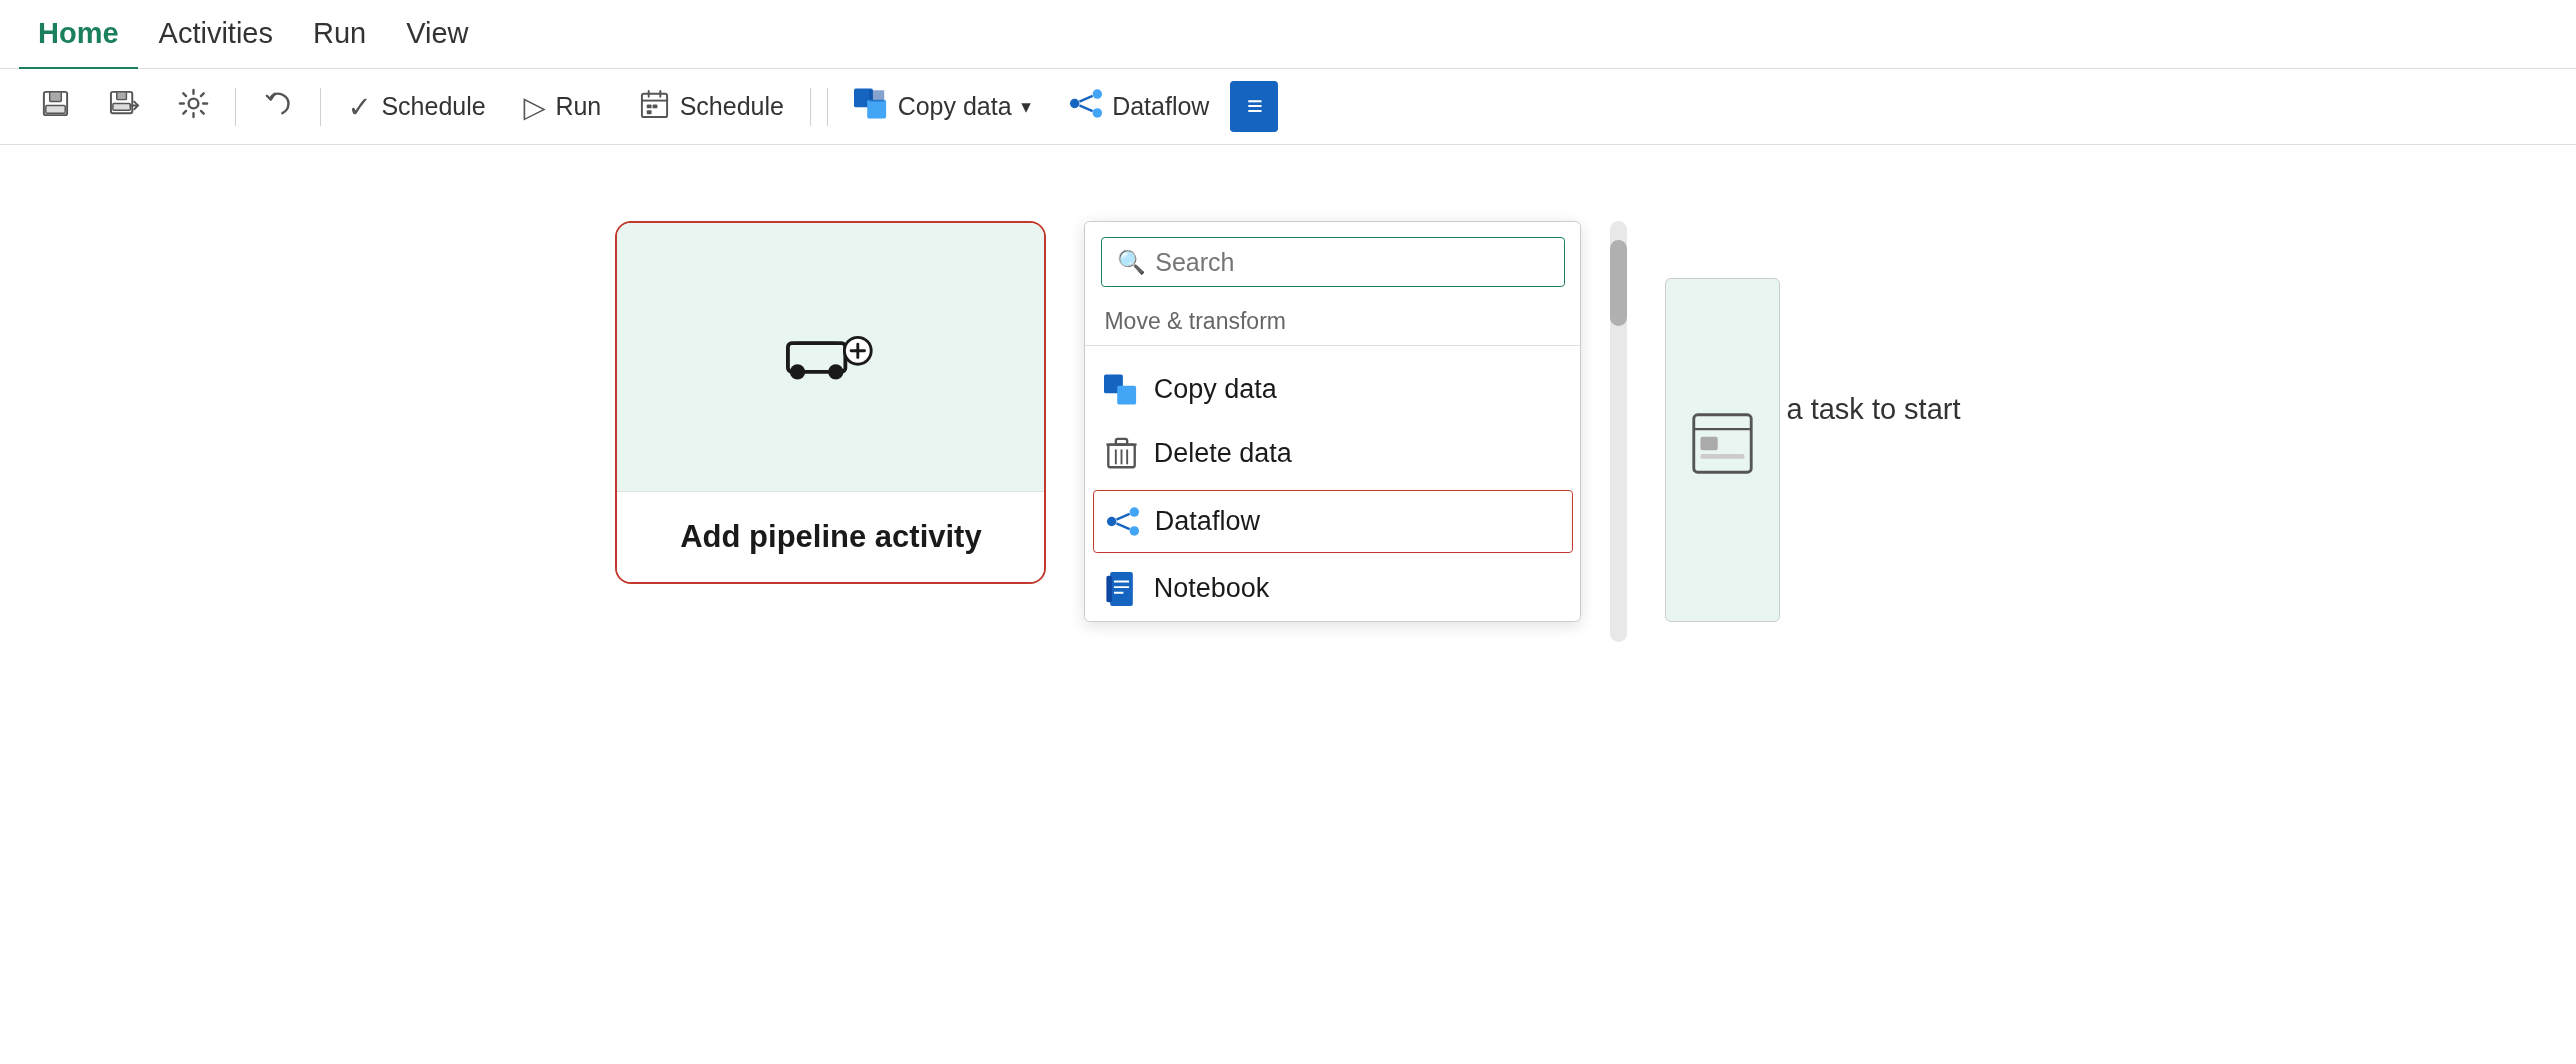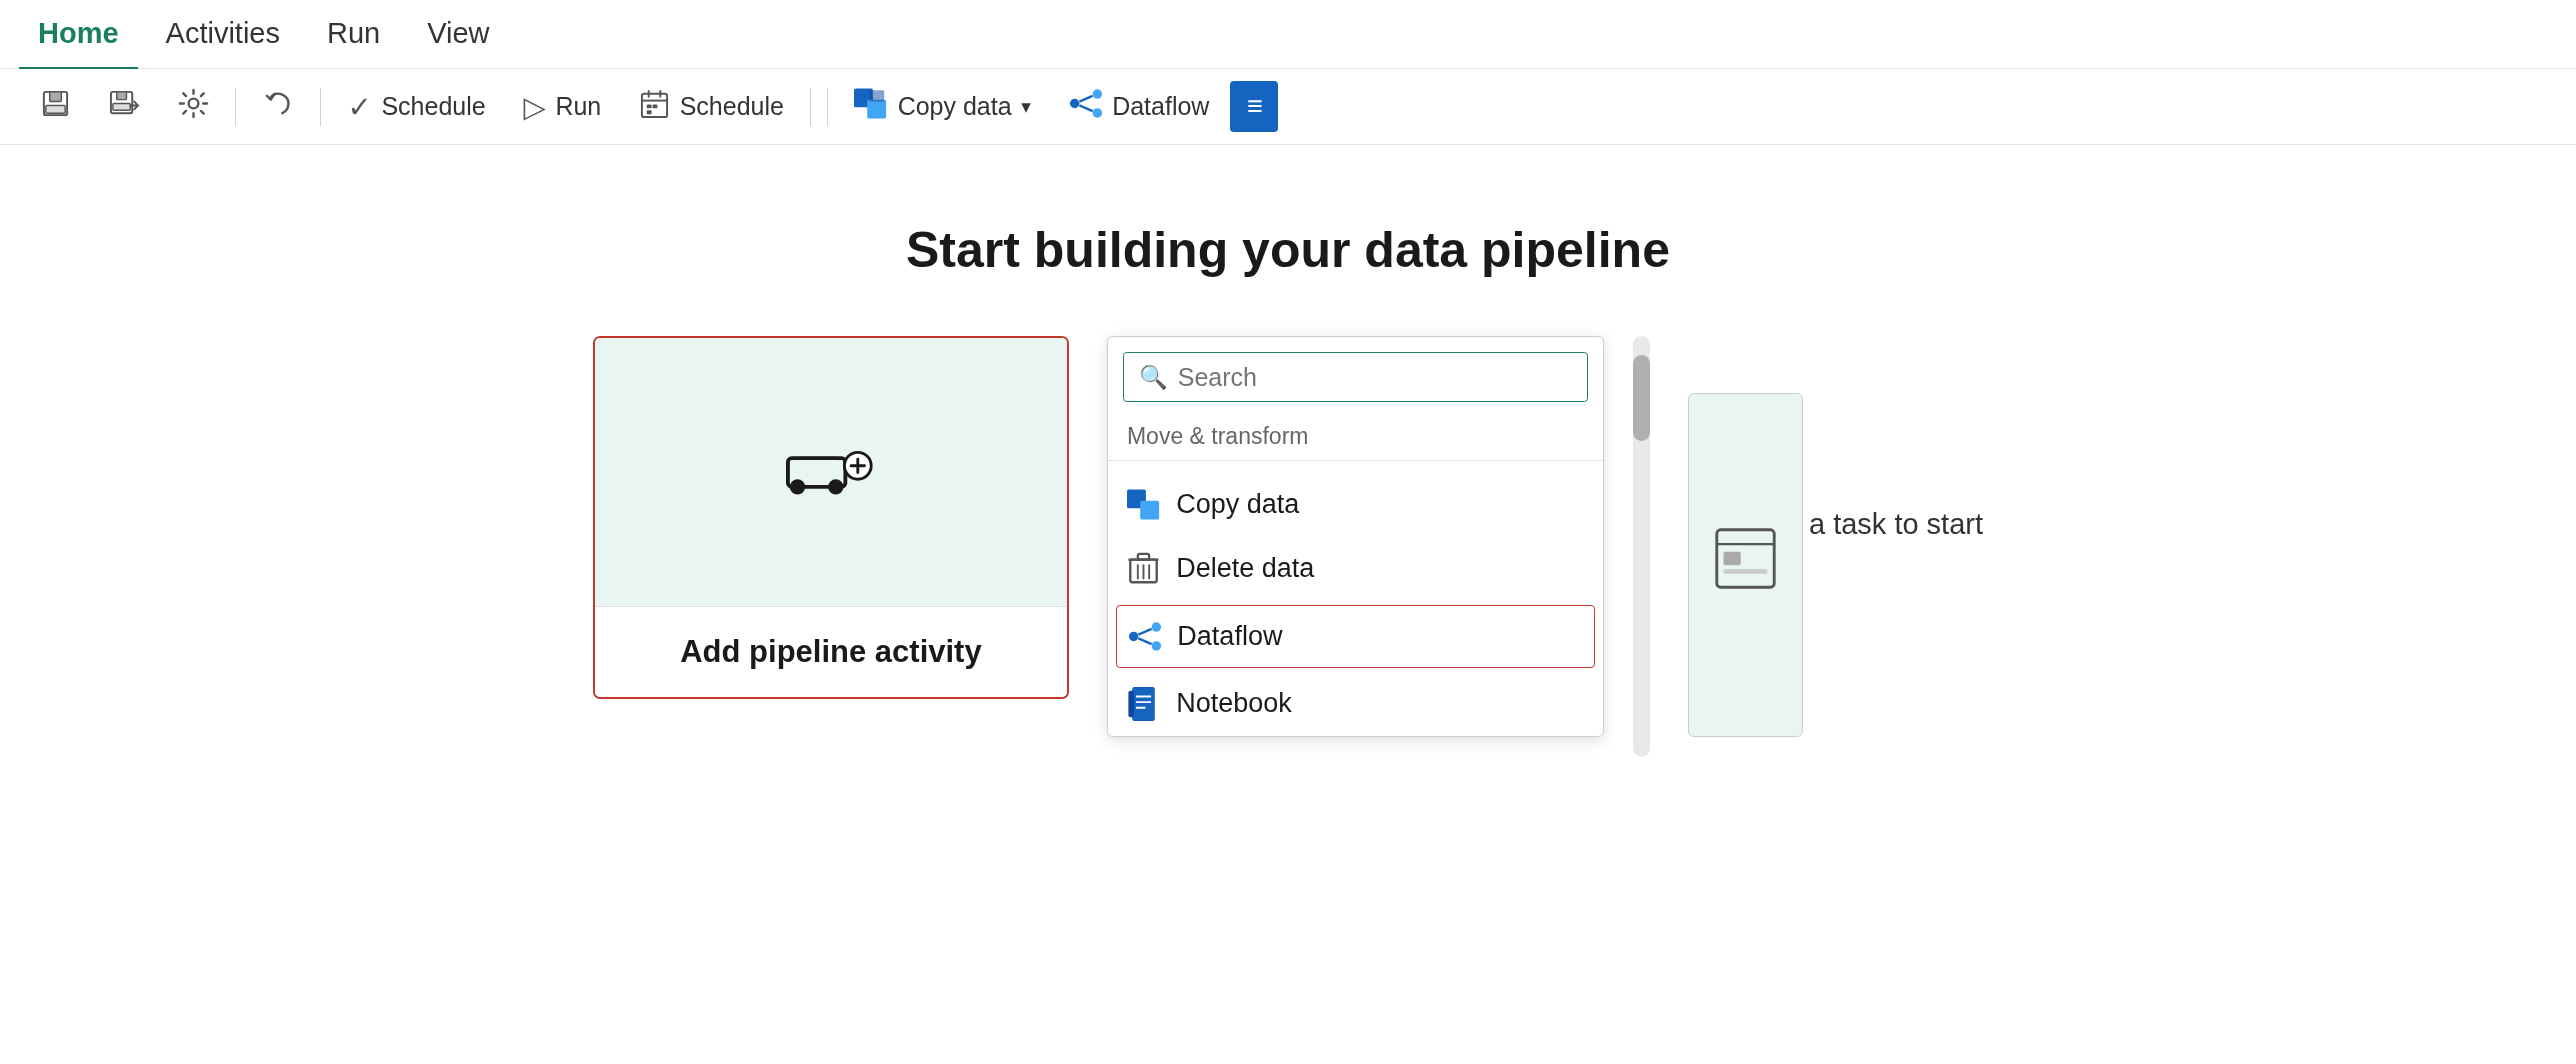--- a/index.html
+++ b/index.html
@@ -12,21 +12,21 @@
       font-size: 27px;
     }
 
     
     .top-nav {
       display: flex;
       align-items: center;
       height: 69px;
       border-bottom: 1px solid #e0e0e0;
       padding: 16px 19px;
-      gap: 9px;
+      gap: 2px;
     }
     .nav-tab {
       padding: 7.6px 19px;
       font-size: 29px;
       cursor: pointer;
       color: #333;
       border-bottom: 2.9px solid transparent;
       height: 69px;
       display: flex;
       align-items: center;
@@ -87,23 +87,23 @@
 
     .page-title {
       font-size: 50px;
       font-weight: 700;
       color: #1a1a1a;
       margin-bottom: 57px;
     }
 
     
     .activity-card {
-      width: 476px;
+      width: 431px;
       border: 2.9px solid #c0392b;
-      border-radius: 7px;
+      border-radius: 16px;
       overflow: hidden;
       cursor: pointer;
     }
     .activity-card-top {
       background: #e8f5f0;
       height: 268px;
       display: flex;
       align-items: center;
       justify-content: center;
     }
@@ -338,21 +338,20 @@
     </span>
     <span>Dataflow</span>
   </button>
 
   <button class="toolbar-btn" style="background:#1565c0; border-radius:3.8px; width:48px; overflow:hidden;">
     <span style="color:white; font-size:27px;">≡</span>
   </button>
 </div>
 
 <div class="main-content">
-  <h1 class="page-title">Start building your data pipeline</h1>
 
   <div class="cards-container">
 
     <div class="activity-card">
       <div class="activity-card-top">
         <div class="activity-card-icon">
           <svg class="pipeline-icon-svg" viewBox="0 0 100 70" fill="none" xmlns="http://www.w3.org/2000/svg">
 
             <rect x="5" y="20" width="60" height="30" rx="4" stroke="#1a1a1a" stroke-width="4" fill="none"></rect>
             <circle cx="15" cy="50" r="8" fill="#1a1a1a"></circle>

